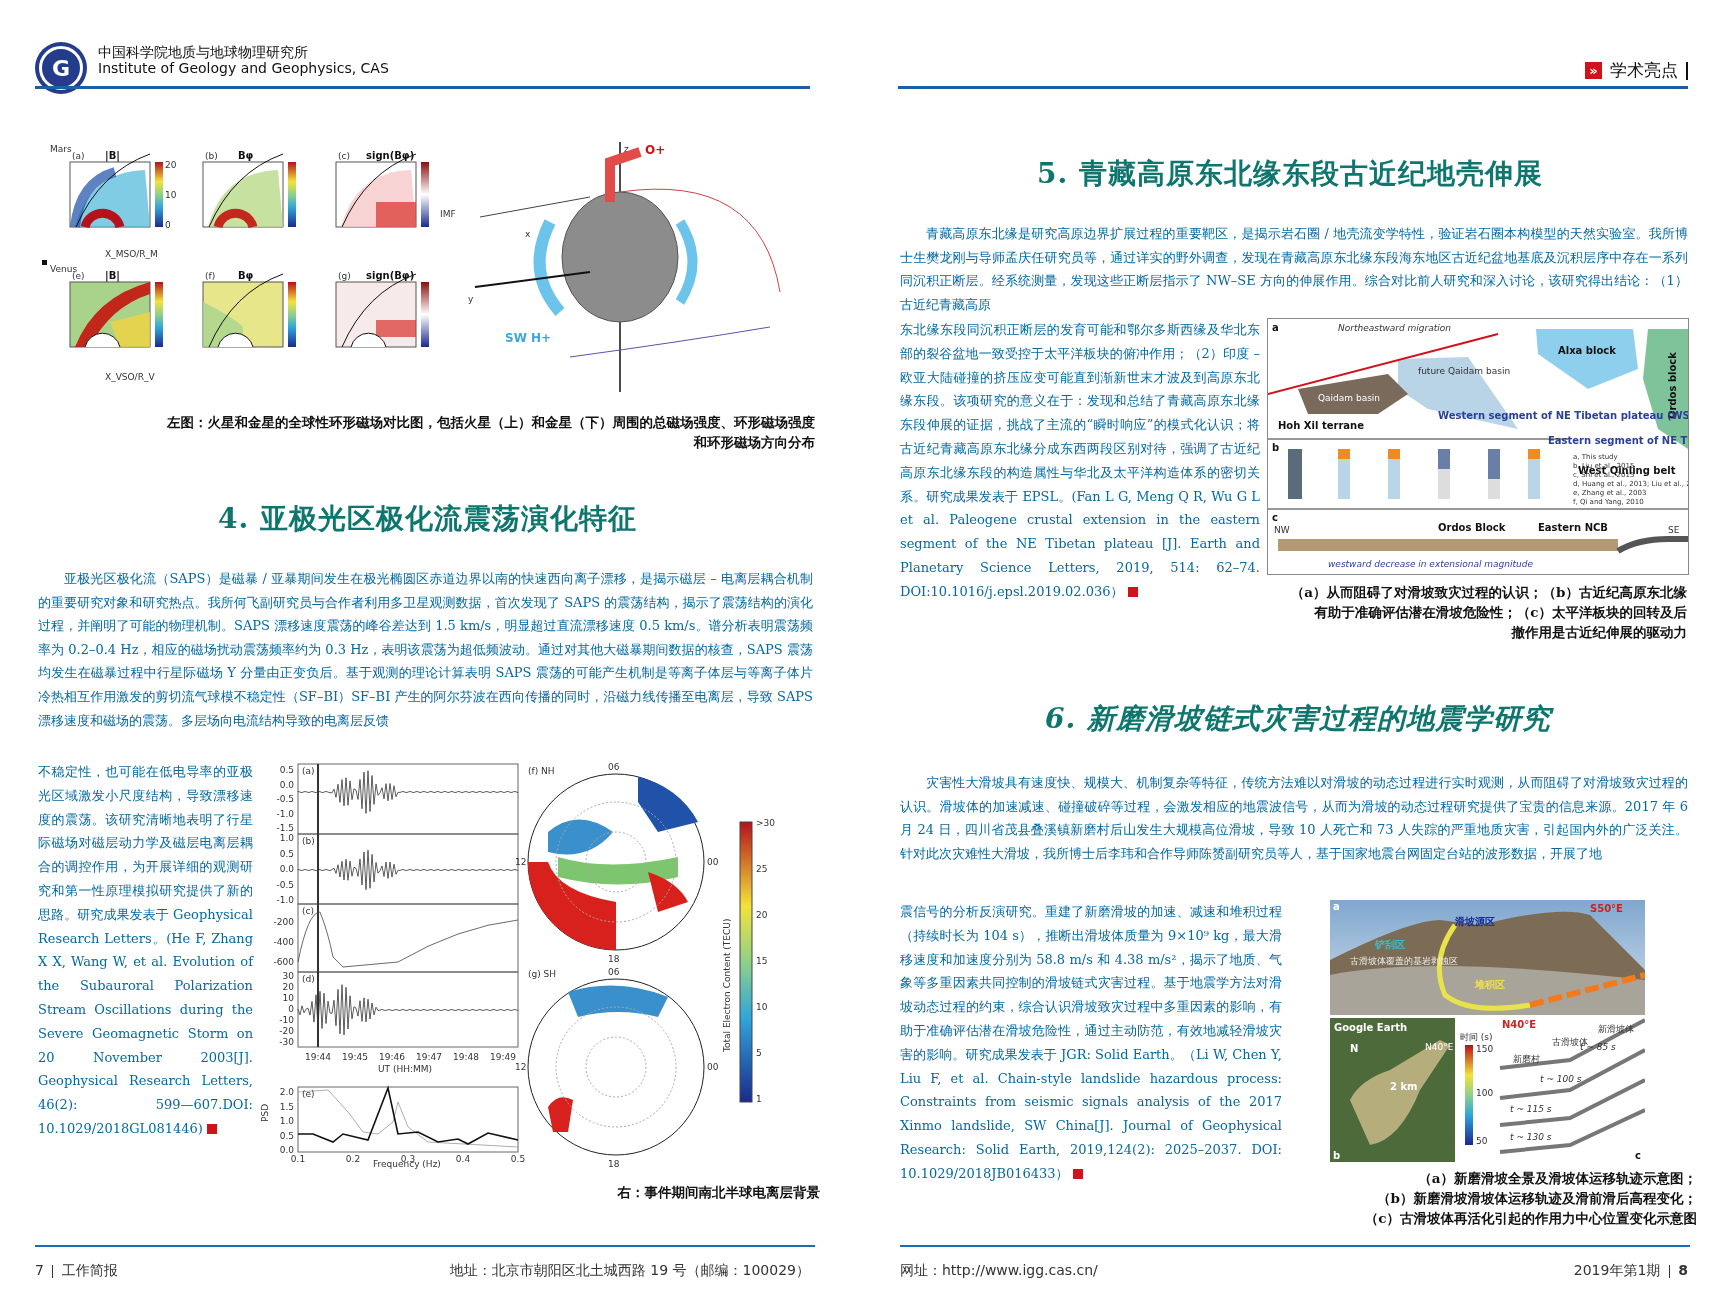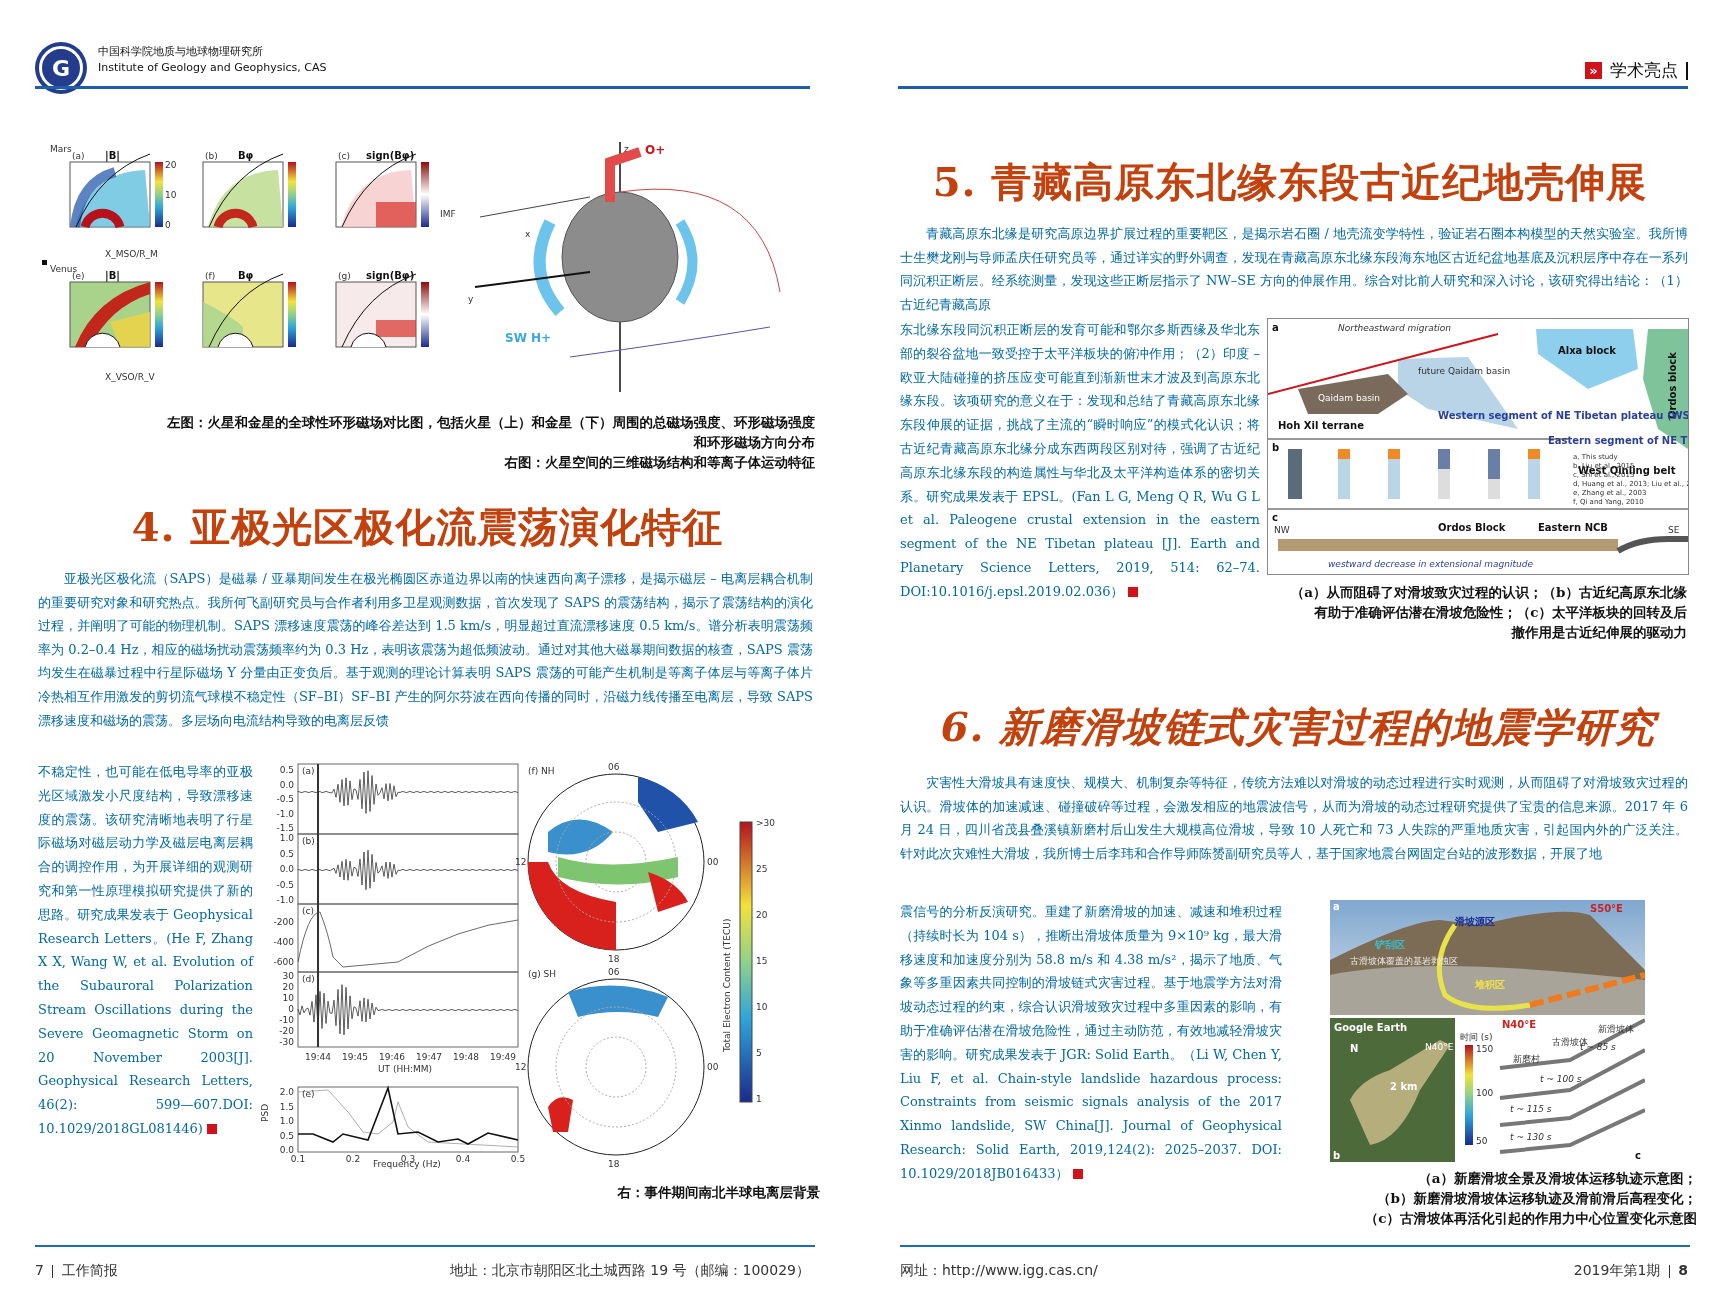--- a/index.html
+++ b/index.html
@@ -4,27 +4,27 @@
 <style>
   html,body{margin:0;padding:0;background:#fff;}
   body{width:1710px;height:1305px;position:relative;overflow:hidden;font-family:"DejaVu Serif","Liberation Serif",serif;color:#222;}
   .page{position:absolute;top:0;height:1305px;}
   #left{left:0;width:855px;}
   #right{left:855px;width:855px;}
   .hdr-line{position:absolute;height:3px;background:#1c5fa8;}
   .ftr-line{position:absolute;height:2px;background:#1c6db6;}
   .logo{position:absolute;left:35px;top:42px;width:52px;height:52px;border-radius:50%;background:#233d8c;display:flex;align-items:center;justify-content:center;}
   .logo .ring{width:38px;height:38px;border-radius:50%;border:3px solid #fff;display:flex;align-items:center;justify-content:center;color:#fff;font:bold 22px "DejaVu Sans",sans-serif;}
-  .inst{position:absolute;left:98px;top:44px;font-family:"DejaVu Sans",sans-serif;font-size:11px;line-height:16px;color:#111;}
+  .inst{position:absolute;left:98px;top:44px;font-family:"DejaVu Sans",sans-serif;font-size:14px;line-height:16px;color:#111;}
   .section-tag{position:absolute;right:22px;top:59px;display:flex;align-items:center;gap:8px;font-family:"DejaVu Sans",sans-serif;font-size:17px;color:#111;}
   .section-tag .chev{width:17px;height:17px;background:#d0121b;color:#fff;font-size:13px;line-height:17px;text-align:center;font-weight:bold;}
   .section-tag .bar{width:2px;height:18px;background:#111;}
   .fig{position:absolute;background:#f4f6f8;border:1px solid #d8dde2;overflow:hidden;}
   .caption{position:absolute;text-align:right;font-size:13.5px;line-height:20px;color:#111;font-weight:bold;}
-  .heading{position:absolute;font-weight:bold;font-size:40px;text-align:center;color:#c2410c;letter-spacing:1px;font-family:"DejaVu Serif",serif;}
+  .heading{position:absolute;font-weight:bold;font-size:28px;text-align:center;color:#0f766e;letter-spacing:1px;font-family:"DejaVu Serif",serif;}
   .para{position:absolute;font-size:13px;line-height:23.6px;text-align:justify;color:#0369a1;}
   .para p{margin:0;text-indent:2em;}
   .para p.noind{text-indent:0;}
   .endmark{display:inline-block;width:10px;height:10px;background:#d0121b;margin-left:4px;vertical-align:middle;}
   .footer-text{position:absolute;font-family:"DejaVu Sans",sans-serif;font-size:14px;color:#333;}
   .mini{font-family:"DejaVu Sans",sans-serif;font-size:9px;fill:#333;}
   .mini-b{font-family:"DejaVu Sans",sans-serif;font-size:10px;font-weight:bold;fill:#111;}
   .bullet{position:absolute;left:42px;top:260px;width:5px;height:5px;background:#111;}
 </style>
 </head>
@@ -139,21 +139,20 @@
         <text x="-115" y="200" class="mini-b" style="fill:#3ba6db;font-size:12px">SW H+</text>
         <path d="M0 50 Q140 30 160 150" fill="none" stroke="#c44" stroke-width="1"></path>
         <path d="M-50 215 Q60 200 150 185" fill="none" stroke="#55a" stroke-width="1"></path>
       </g>
     </svg>
   </div>
 
   <div class="caption" style="left:40px;top:412px;width:775px;">
     <div>左图：火星和金星的全球性环形磁场对比图，包括火星（上）和金星（下）周围的总磁场强度、环形磁场强度</div>
     <div>和环形磁场方向分布</div>
-    <div>右图：火星空间的三维磁场结构和等离子体运动特征</div>
   </div>
 
   <div class="heading" style="left:40px;top:500px;width:775px;">4. 亚极光区极化流震荡演化特征</div>
 
   <div class="para" style="left:38px;top:567px;width:775px;">
     <p>亚极光区极化流（SAPS）是磁暴 / 亚暴期间发生在极光椭圆区赤道边界以南的快速西向离子漂移，是揭示磁层 – 电离层耦合机制的重要研究对象和研究热点。我所何飞副研究员与合作者利用多卫星观测数据，首次发现了 SAPS 的震荡结构，揭示了震荡结构的演化过程，并阐明了可能的物理机制。SAPS 漂移速度震荡的峰谷差达到 1.5 km/s，明显超过直流漂移速度 0.5 km/s。谱分析表明震荡频率为 0.2–0.4 Hz，相应的磁场扰动震荡频率约为 0.3 Hz，表明该震荡为超低频波动。通过对其他大磁暴期间数据的核查，SAPS 震荡均发生在磁暴过程中行星际磁场 Y 分量由正变负后。基于观测的理论计算表明 SAPS 震荡的可能产生机制是等离子体层与等离子体片冷热相互作用激发的剪切流气球模不稳定性（SF–BI）SF–BI 产生的阿尔芬波在西向传播的同时，沿磁力线传播至电离层，导致 SAPS 漂移速度和磁场的震荡。多层场向电流结构导致的电离层反馈</p>
   </div>
   <div class="para" style="left:38px;top:760px;width:215px;line-height:23.8px;">
     <p class="noind"><span>不稳定性，也可能在低电导率的亚极光区域激发小尺度结构，导致漂移速度的震荡。该研究清晰地表明了行星际磁场对磁层动力学及磁层电离层耦合的调控作用，为开展详细的观测研究和第一性原理模拟研究提供了新的思路。研究成果发表于 Geophysical Research Letters。(He F, Zhang X X, Wang W, et al. Evolution of the Subauroral Polarization Stream Oscillations during the Severe Geomagnetic Storm on 20 November 2003[J]. Geophysical Research Letters, 46(2): 599—607.DOI: 10.1029/2018GL081446)</span><span class="endmark"></span></p>
   </div>

